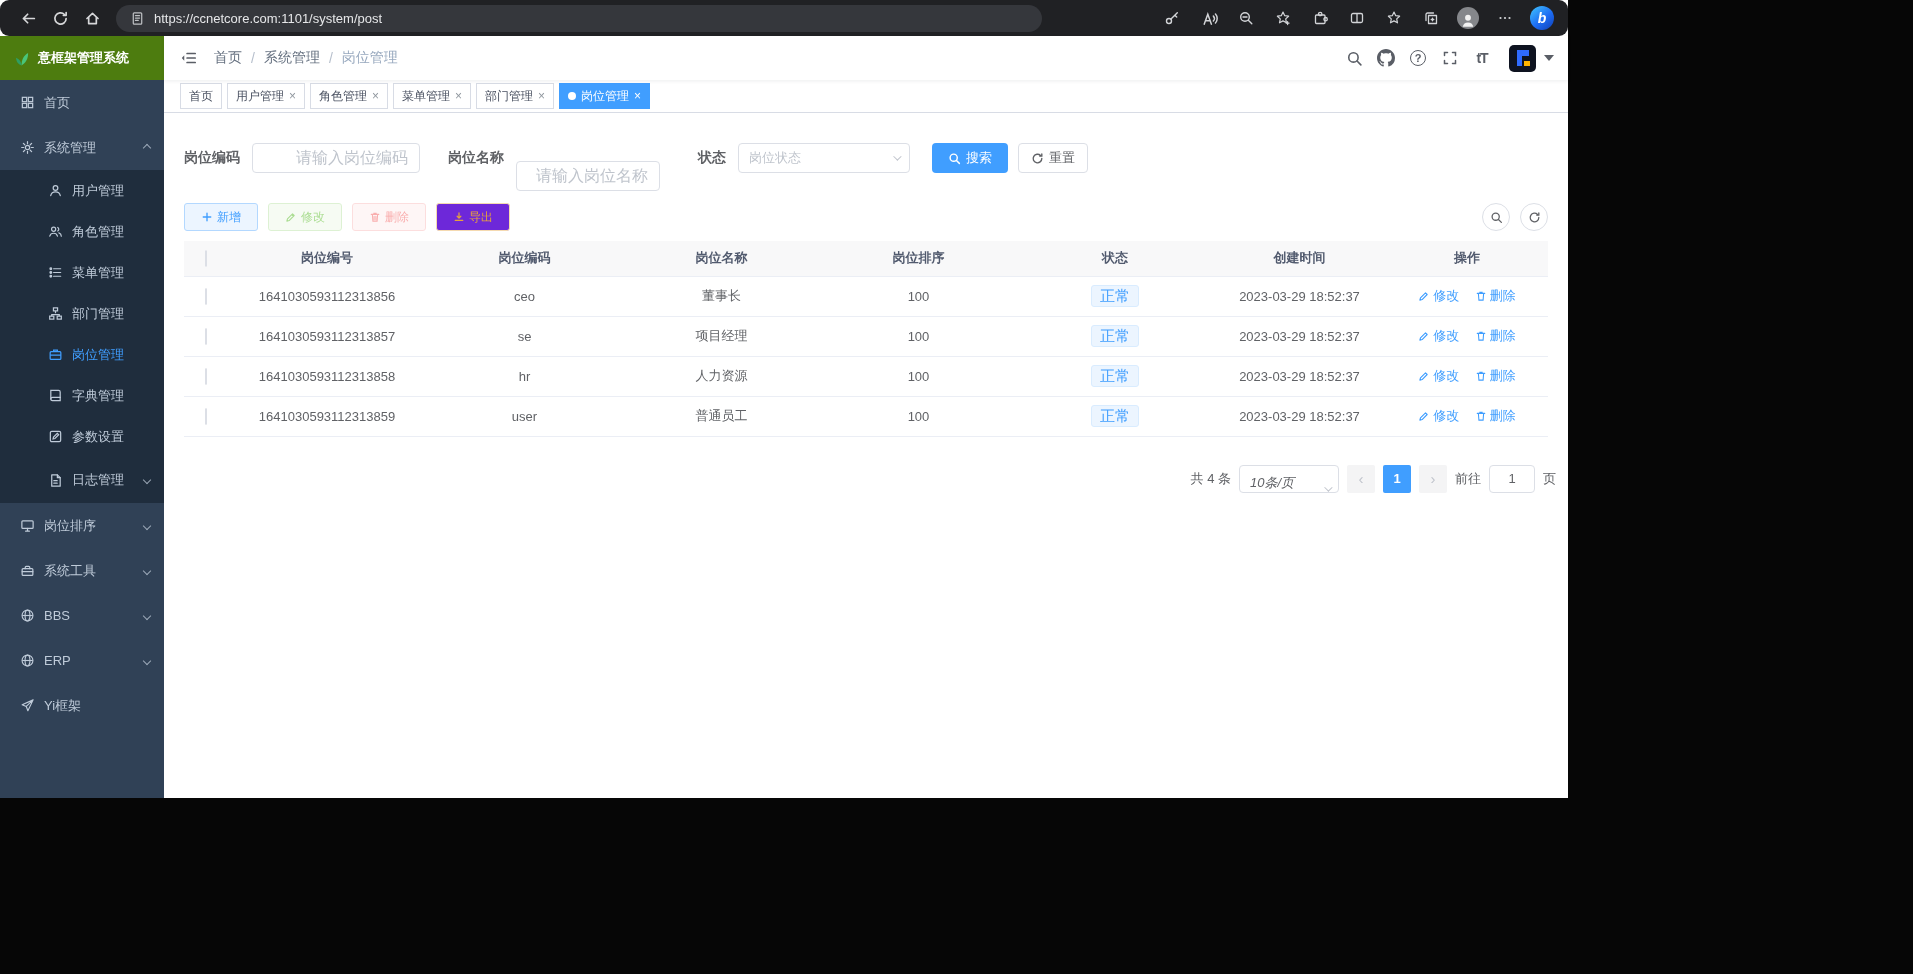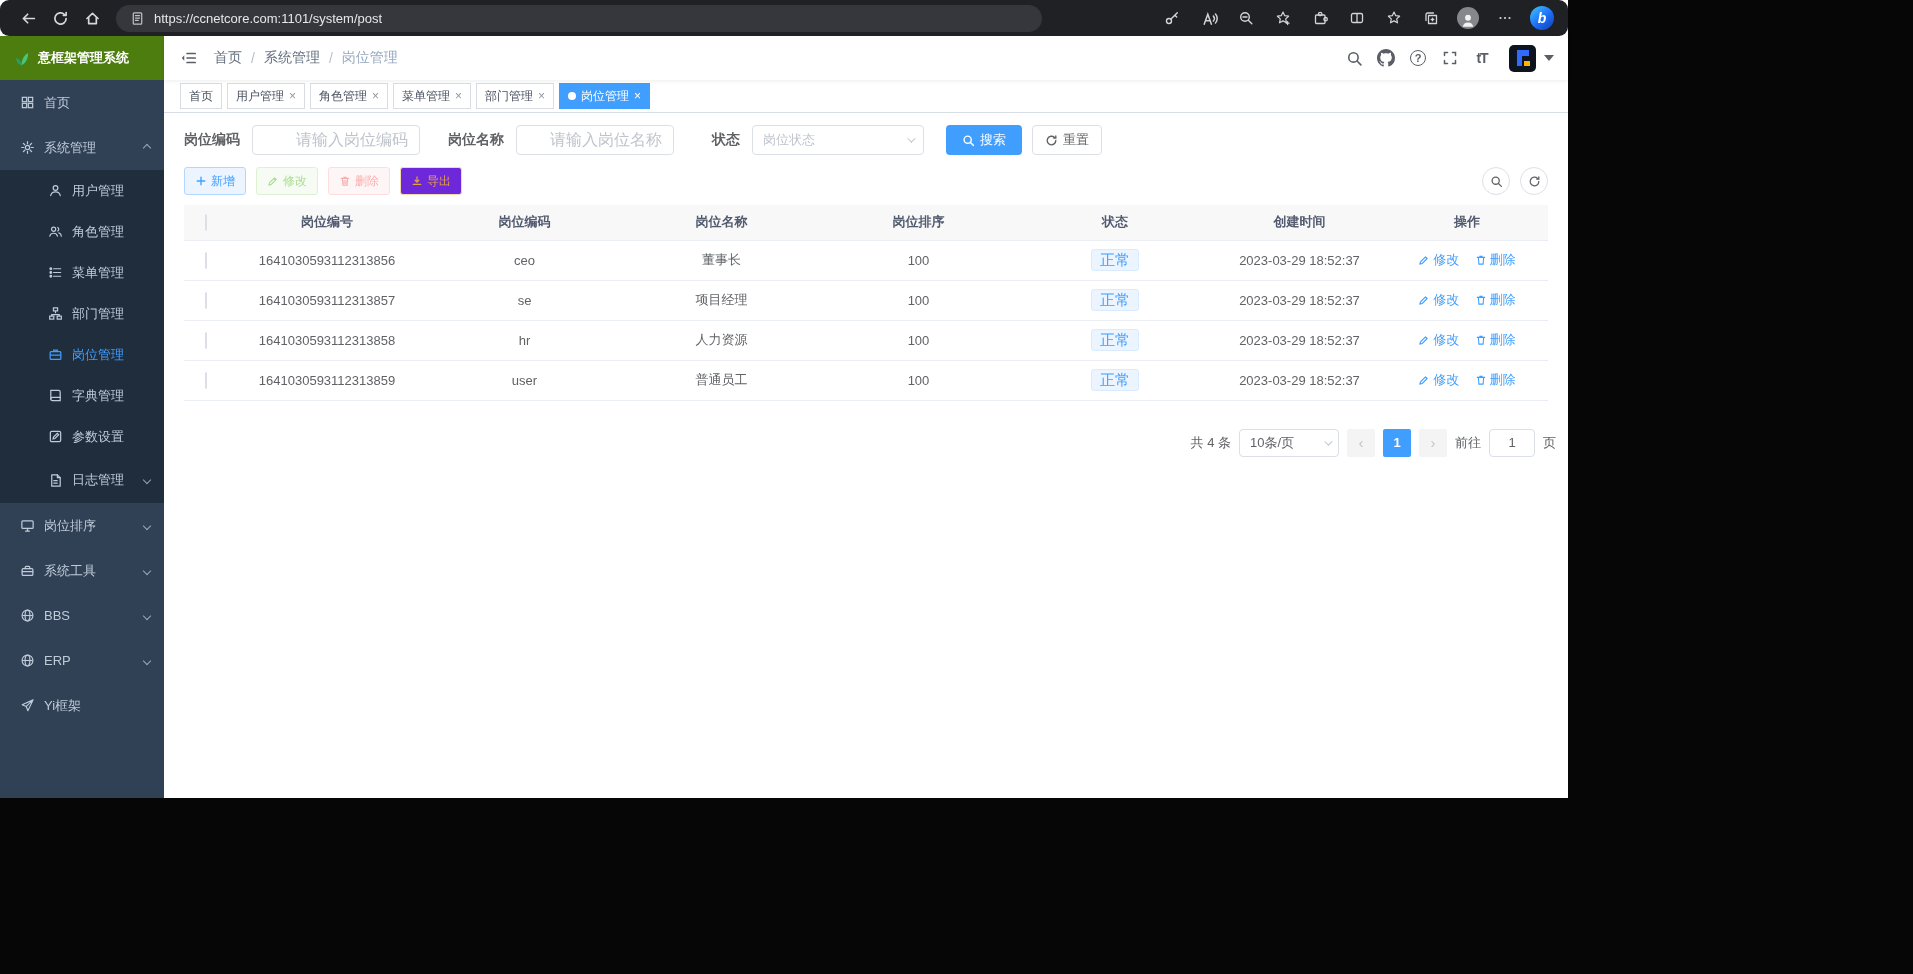--- a/index.html
+++ b/index.html
@@ -95,36 +95,36 @@
 
   
   .filters { display:flex; align-items:center; }
   .f-label { font-size:14px; font-weight:700; color:#606266; margin-right:12px;
     white-space:nowrap; }
   .ml28 { margin-left:28px; } .ml38 { margin-left:38px; }
   .inp { height:30px; border:1px solid #dcdfe6; border-radius:4px; background:#fff;
     padding:0 11px; font-size:16px; color:#606266; outline:none;
     font-family:inherit;text-align:right; }
   .inp::placeholder { color:#bfc4cc; }
-  .w168 { width:168px; } .w178 { width:158px; }
+  .w168 { width:168px; } .w178 { width:144px;margin-top:36px; }
   .select { width:172px; height:30px; border:1px solid #dcdfe6; border-radius:4px;
     display:flex; align-items:center; justify-content:space-between;
     padding:0 10px; font-size:13px; color:#bfc4cc; cursor:pointer; }
   .sel-chev { width:6px; height:6px; border-right:1.4px solid #c0c4cc;
     border-bottom:1.4px solid #c0c4cc; transform:rotate(45deg) translateY(-2px); }
   .btn { height:30px; border-radius:4px; font-size:13px; display:inline-flex;
     align-items:center; justify-content:center; gap:5px; cursor:pointer;
     border:1px solid transparent; font-family:inherit; }
   .btn-primary { background:#409EFF; color:#fff; padding:0 15px; margin-left:22px; }
   .btn-default { background:#fff; border-color:#dcdfe6; color:#606266;
     padding:0 12px; margin-left:10px; }
 
   
   .toolbar-row { margin-top:12px; display:flex; align-items:center; }
-  .btn-plain { height:28px; padding:0 10px; font-size:12px; border-radius:3px;
+  .btn-plain { height:28px; padding:0 16px; font-size:12px; border-radius:3px;
     display:inline-flex; align-items:center; gap:4px; margin-right:10px;
     cursor:pointer; }
   .plain-primary { background:#ecf5ff; border:1px solid #b3d8ff; color:#409EFF; }
   .plain-success { background:#f0f9eb; border:1px solid #c2e7b0; color:#67c23a; }
   .plain-danger  { background:#fef0f0; border:1px solid #fbc4c4; color:#f56c6c; }
   .plain-warning { background:#6d28d9; border:1px solid #f5dab1; color:#e6a23c; }
   .disabled { opacity:.55; cursor:not-allowed; }
   .tool-circles { margin-left:auto; display:flex; gap:10px; }
   .circ { width:28px; height:28px; border-radius:50%; border:1px solid #dcdfe6;
     background:#fff; color:#606266; display:flex; align-items:center;
@@ -143,22 +143,22 @@
     background:#ecf5ff; border:1px solid #d9ecff; color:#409eff;
     border-radius:3px; font-size:15px; }
   .link { color:#409EFF; display:inline-flex; align-items:center; gap:3px;
     cursor:pointer; font-size:13px; }
   .link + .link { margin-left:12px; }
 
   
   .pager { display:flex; align-items:center; justify-content:flex-end; gap:8px;
     margin-top:28px; margin-right:-8px; font-size:13px; color:#606266; }
   .pg-select { width:100px; height:28px; border:1px solid #dcdfe6; border-radius:4px;
-    display:flex; align-items:center; justify-content:space-between;
-    padding:0 8px 0 10px; color:#606266; cursor:pointer; }
+    display:flex; align-items:flex-end; justify-content:space-between;
+    padding:0 8px 0 10px; color:#606266; cursor:pointer;font-style:italic; }
   .pg-btn { min-width:28px; height:28px; background:#f4f4f5; color:#c0c4cc;
     border-radius:2px; display:flex; align-items:center; justify-content:center;
     font-size:15px; cursor:pointer; }
   .pg-num { width:28px; height:28px; background:#409EFF; color:#fff;
     border-radius:2px; display:flex; align-items:center; justify-content:center;
     font-weight:700; cursor:pointer; }
   .goto-input { width:46px; height:28px; border:1px solid #dcdfe6; border-radius:4px;
     text-align:center; font-size:13px; color:#606266; outline:none;
     font-family:inherit; }
 </style>

